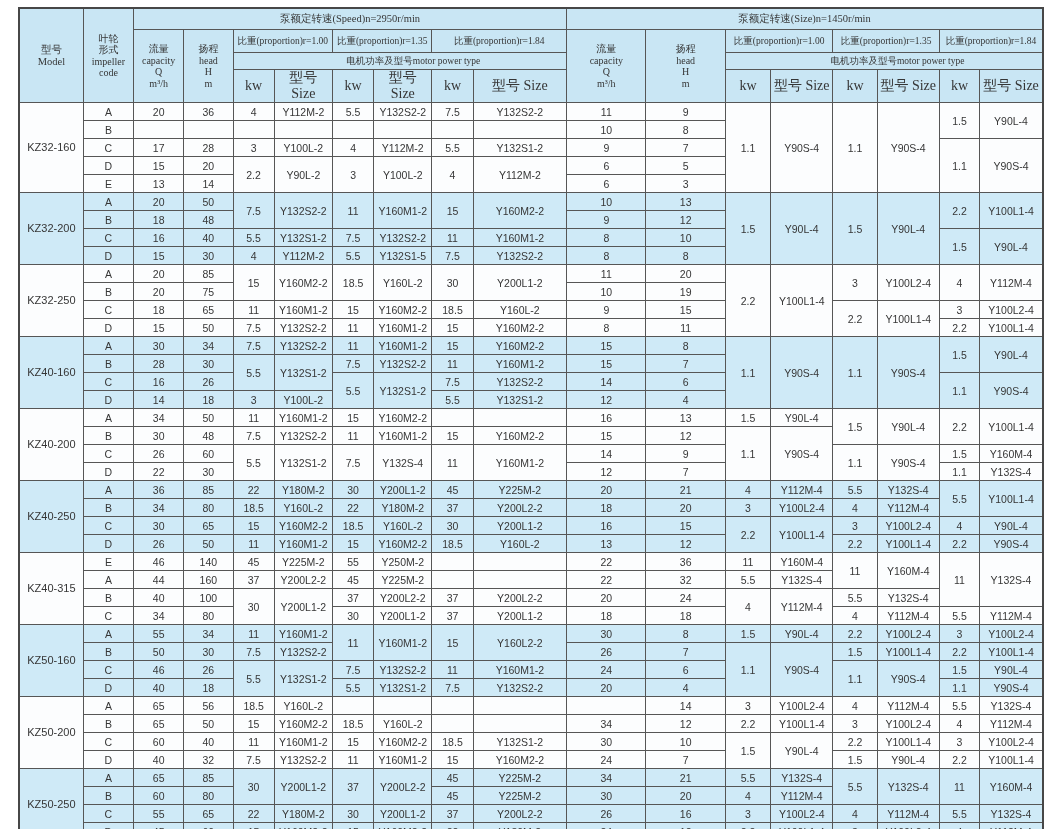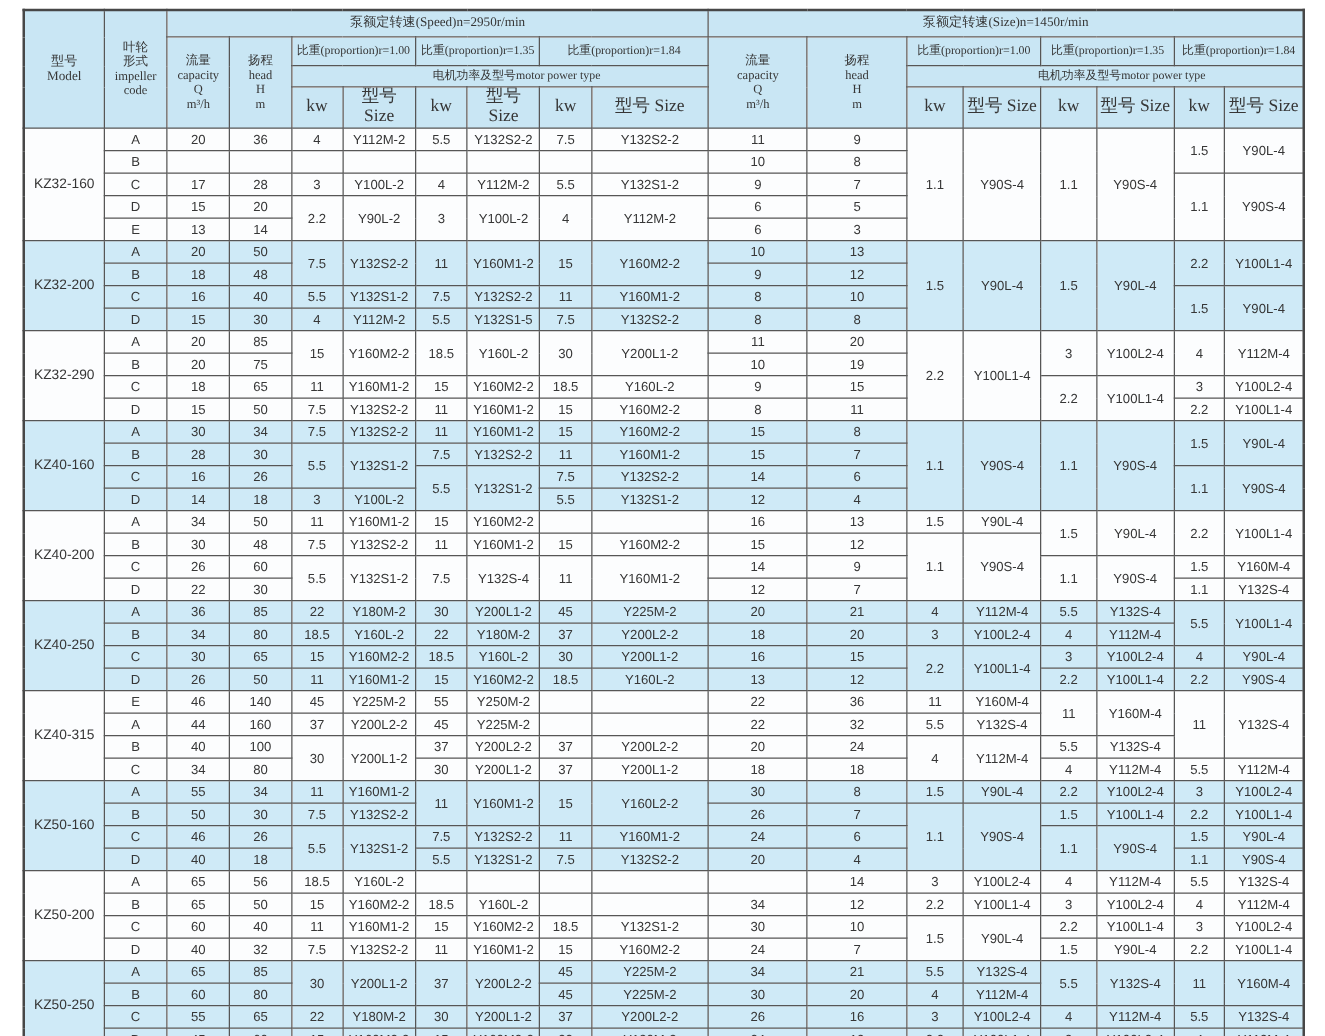--- a/index.html
+++ b/index.html
@@ -215,21 +215,21 @@
           <td data-name="value-cell">4</td>
           <td data-name="value-cell">Y112M-2</td>
           <td data-name="value-cell">5.5</td>
           <td data-name="value-cell">Y132S1-5</td>
           <td data-name="value-cell">7.5</td>
           <td data-name="value-cell">Y132S2-2</td>
           <td data-name="value-cell">8</td>
           <td data-name="value-cell">8</td>
         </tr>
         <tr class="tint-white" data-name="table-row">
-          <td data-name="model-cell" rowspan="4">KZ32-290</td>
+          <td data-name="model-cell" rowspan="4">KZ32-250</td>
           <td data-name="impeller-code-cell">A</td>
           <td data-name="value-cell">20</td>
           <td data-name="value-cell">85</td>
           <td data-name="value-cell" rowspan="2">15</td>
           <td data-name="value-cell" rowspan="2">Y160M2-2</td>
           <td data-name="value-cell" rowspan="2">18.5</td>
           <td data-name="value-cell" rowspan="2">Y160L-2</td>
           <td data-name="value-cell" rowspan="2">30</td>
           <td data-name="value-cell" rowspan="2">Y200L1-2</td>
           <td data-name="value-cell">11</td>

